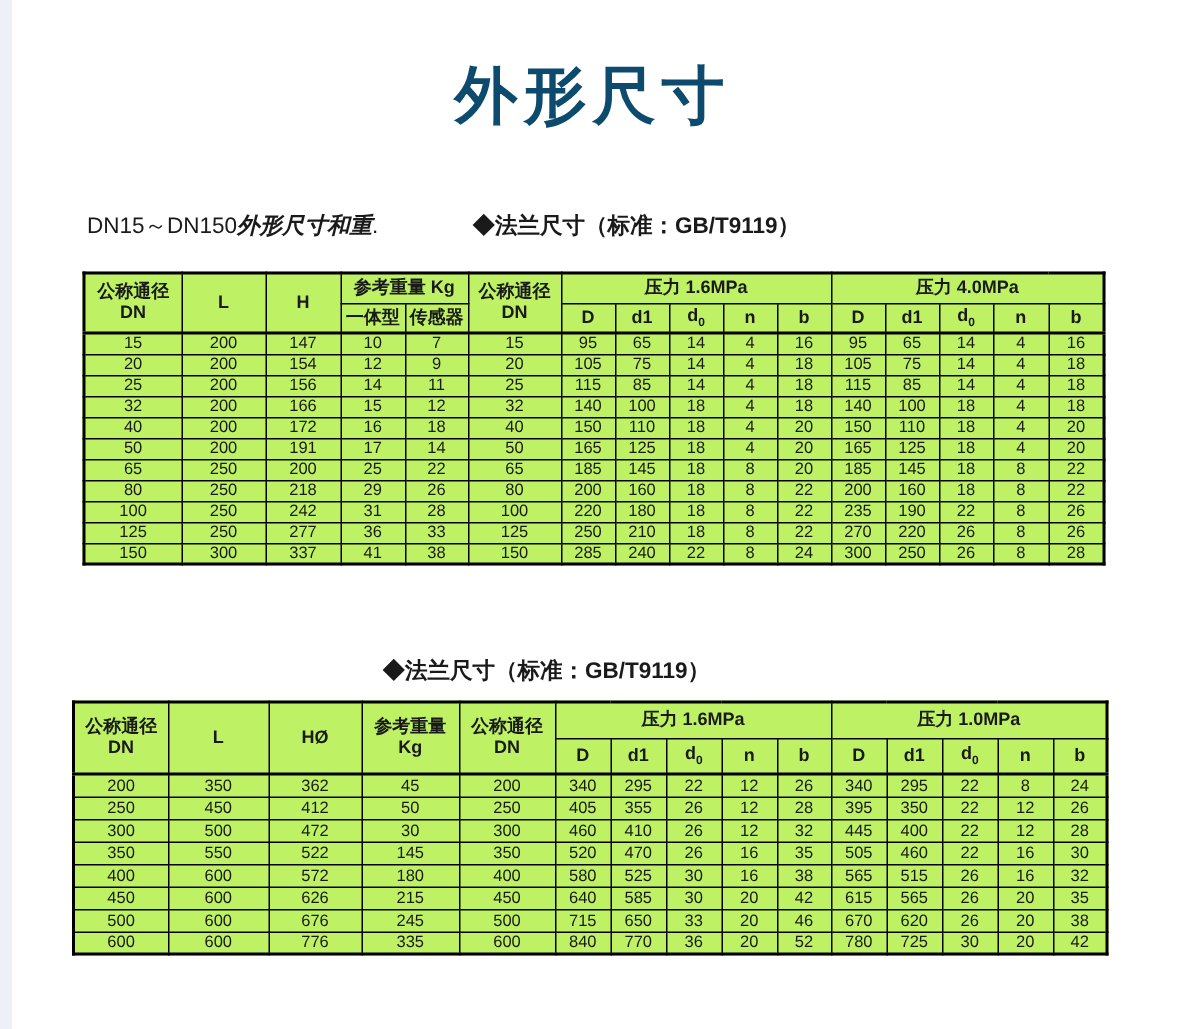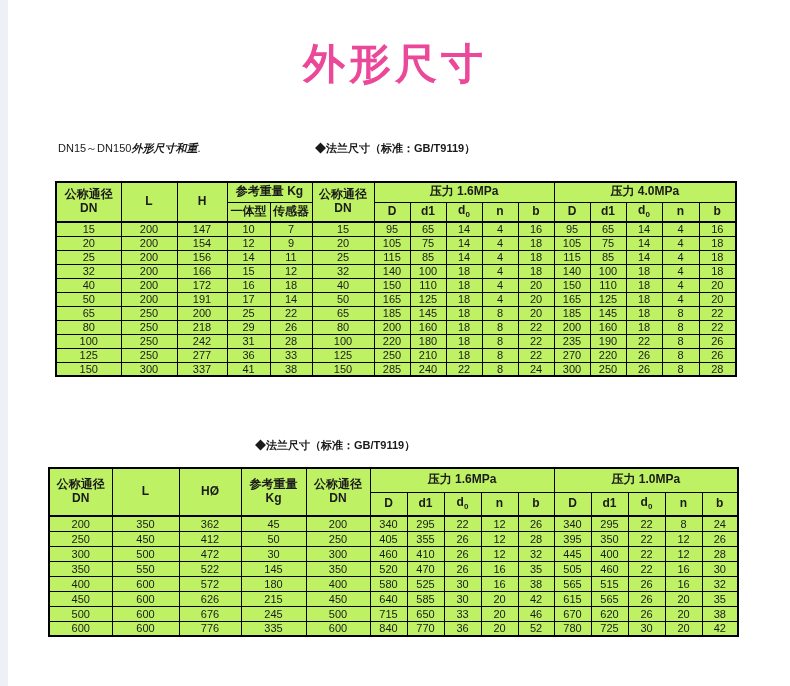--- a/index.html
+++ b/index.html
@@ -6,23 +6,23 @@
   .page {
     position:relative; width:790px; height:686px; background:#ffffff;
     font-family:"Liberation Sans", sans-serif; color:#1a1a1a; overflow:hidden;
   }
   .left-strip {
     position:absolute; left:0; top:0; width:8px; height:686px; background:#eef0f8;
   }
   .title {
     position:absolute; top:36px; left:0; width:100%; margin:0;
     text-align:center; font-size:42px; font-weight:bold; letter-spacing:4px;
-    color:#ec4899;
+    color:#0c4a6e;
   }
-  .section-heading { position:absolute; left:0; width:100%; height:16px; font-size:11px; }
+  .section-heading { position:absolute; left:0; width:100%; height:16px; font-size:15px; }
   .sh1 { top:141px; }
   .sh2 { top:438px; }
   .sh-left  { position:absolute; top:0; white-space:nowrap; }
   .sh-right { position:absolute; top:0; white-space:nowrap; font-weight:bold; }
   .sh1 .sh-left  { left:58px; }
   .sh1 .sh-right { left:315px; }
   .sh2 .sh-left  { left:58px; font-weight:bold; }
   .sh2 .sh-right { left:255px; }
   .sh-left .it { font-weight:bold; font-style:italic; }
 

